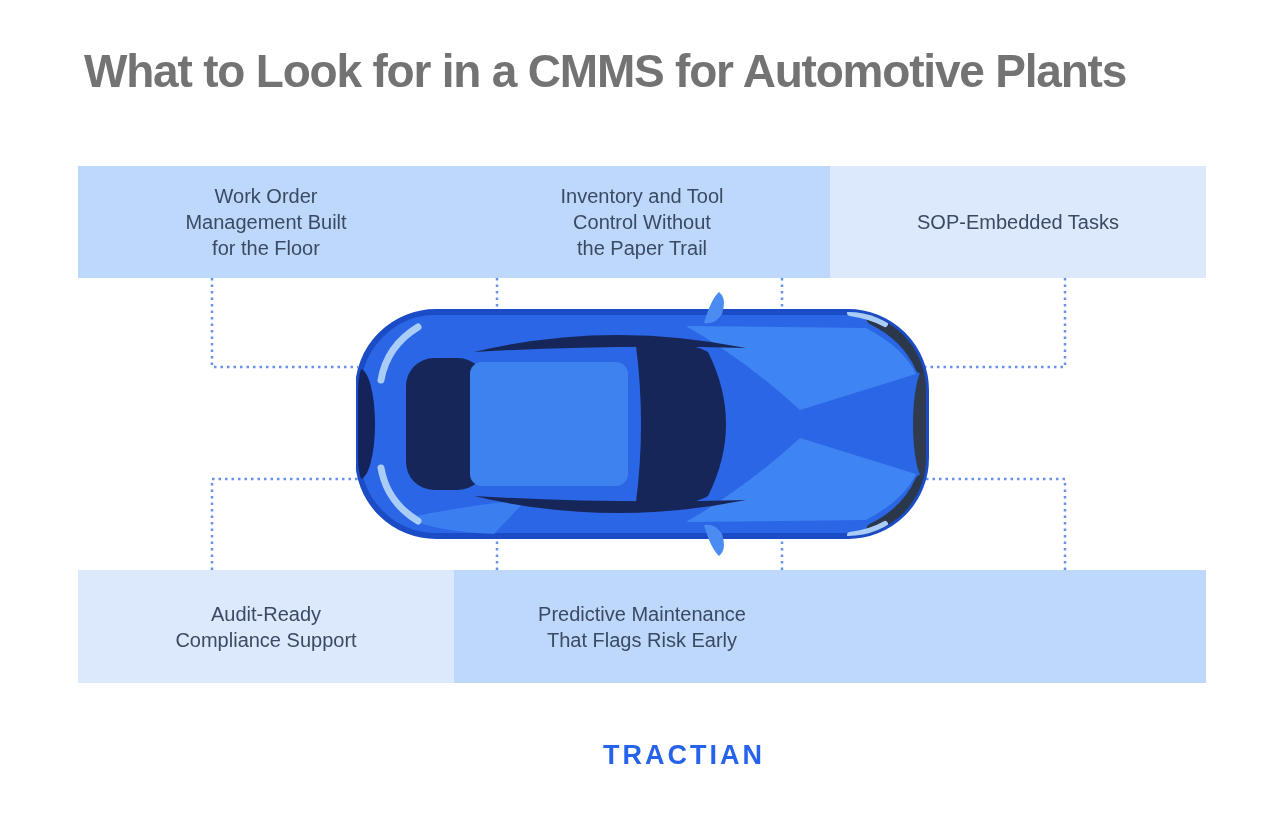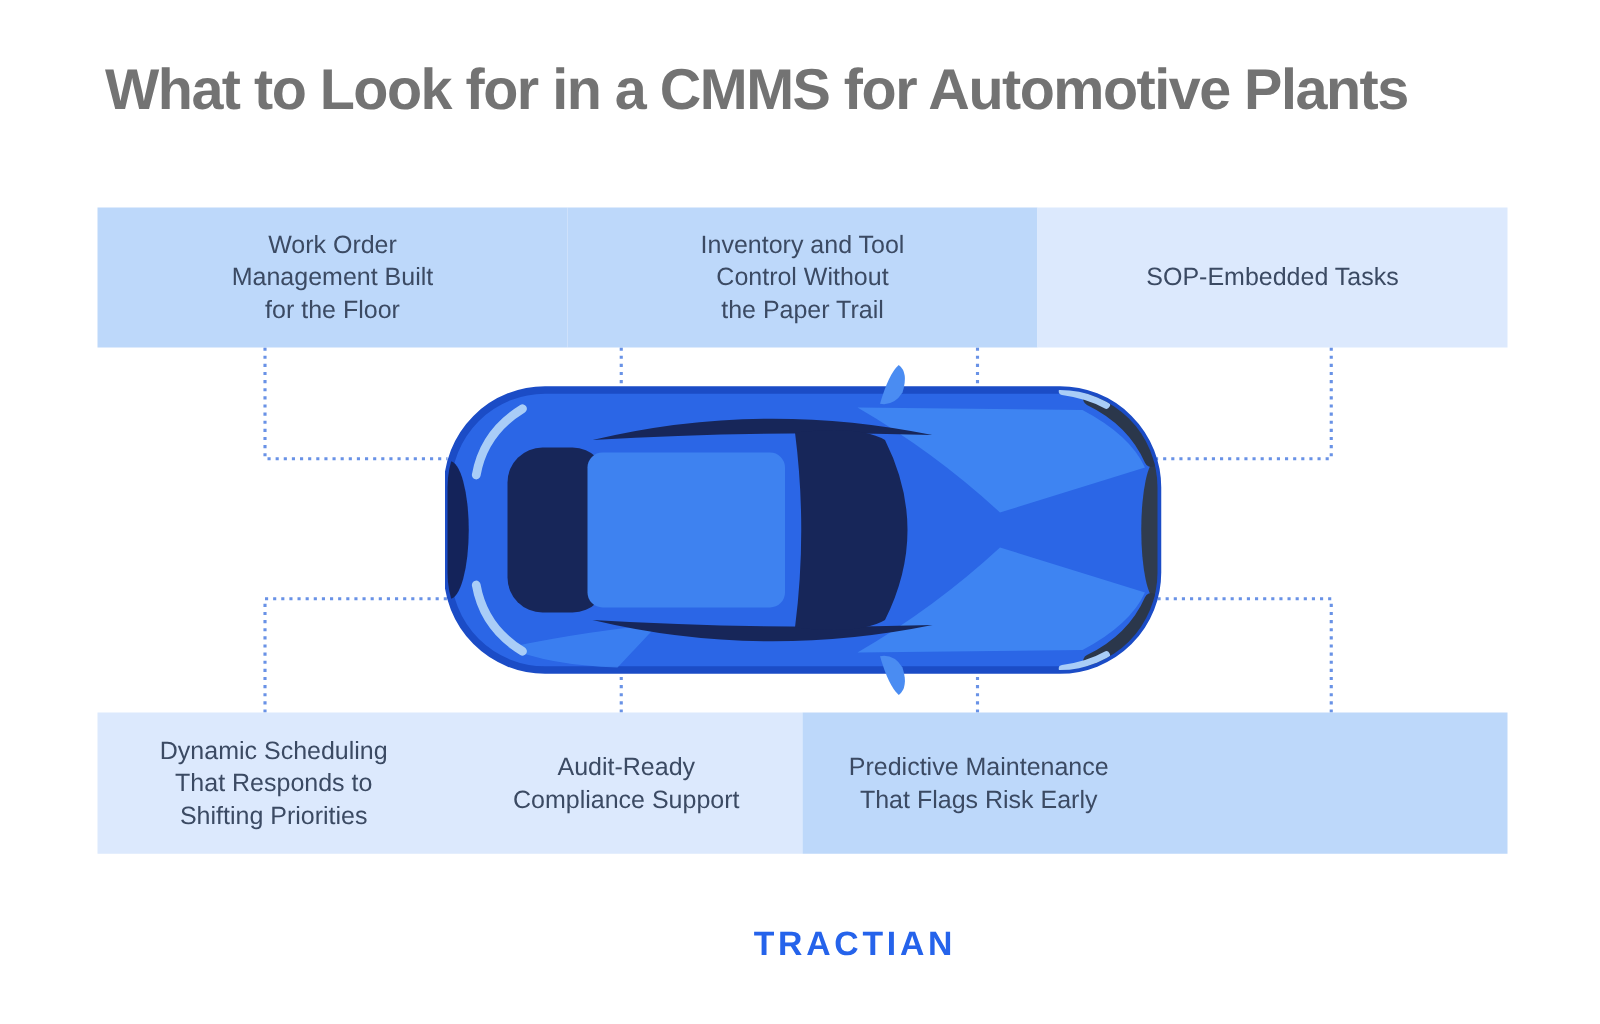--- a/index.html
+++ b/index.html
@@ -101,25 +101,20 @@
       <path d="M280,40 Q332,34 352,46 Q370,82 370,118 Q370,154 352,190 Q332,202 280,196 Q290,118 280,40 Z" fill="#172659"></path>
       <rect x="114" y="56" width="158" height="124" rx="12" fill="#3E82F0"></rect>
 
       <path d="M348,17 Q355,-7 363,-14 Q371,-8 366,8 Q359,19 348,17 Z" fill="#4A8CF2"></path>
       <path d="M348,219 Q355,243 363,250 Q371,244 366,228 Q359,217 348,219 Z" fill="#4A8CF2"></path>
     </svg>
   </div>
 
   <div class="box-row bottom">
     <div class="feature-box tone-light">
-      <span class="label">Dynamic Scheduling
-That Responds to
-Shifting Priorities</span>
-    </div>
-    <div class="feature-box tone-light">
       <span class="label">Audit-Ready
 Compliance Support</span>
     </div>
     <div class="feature-box tone-dark">
       <span class="label">Predictive Maintenance
 That Flags Risk Early</span>
     </div>
     <div class="feature-box tone-dark">
       <span class="label"></span>
     </div>

